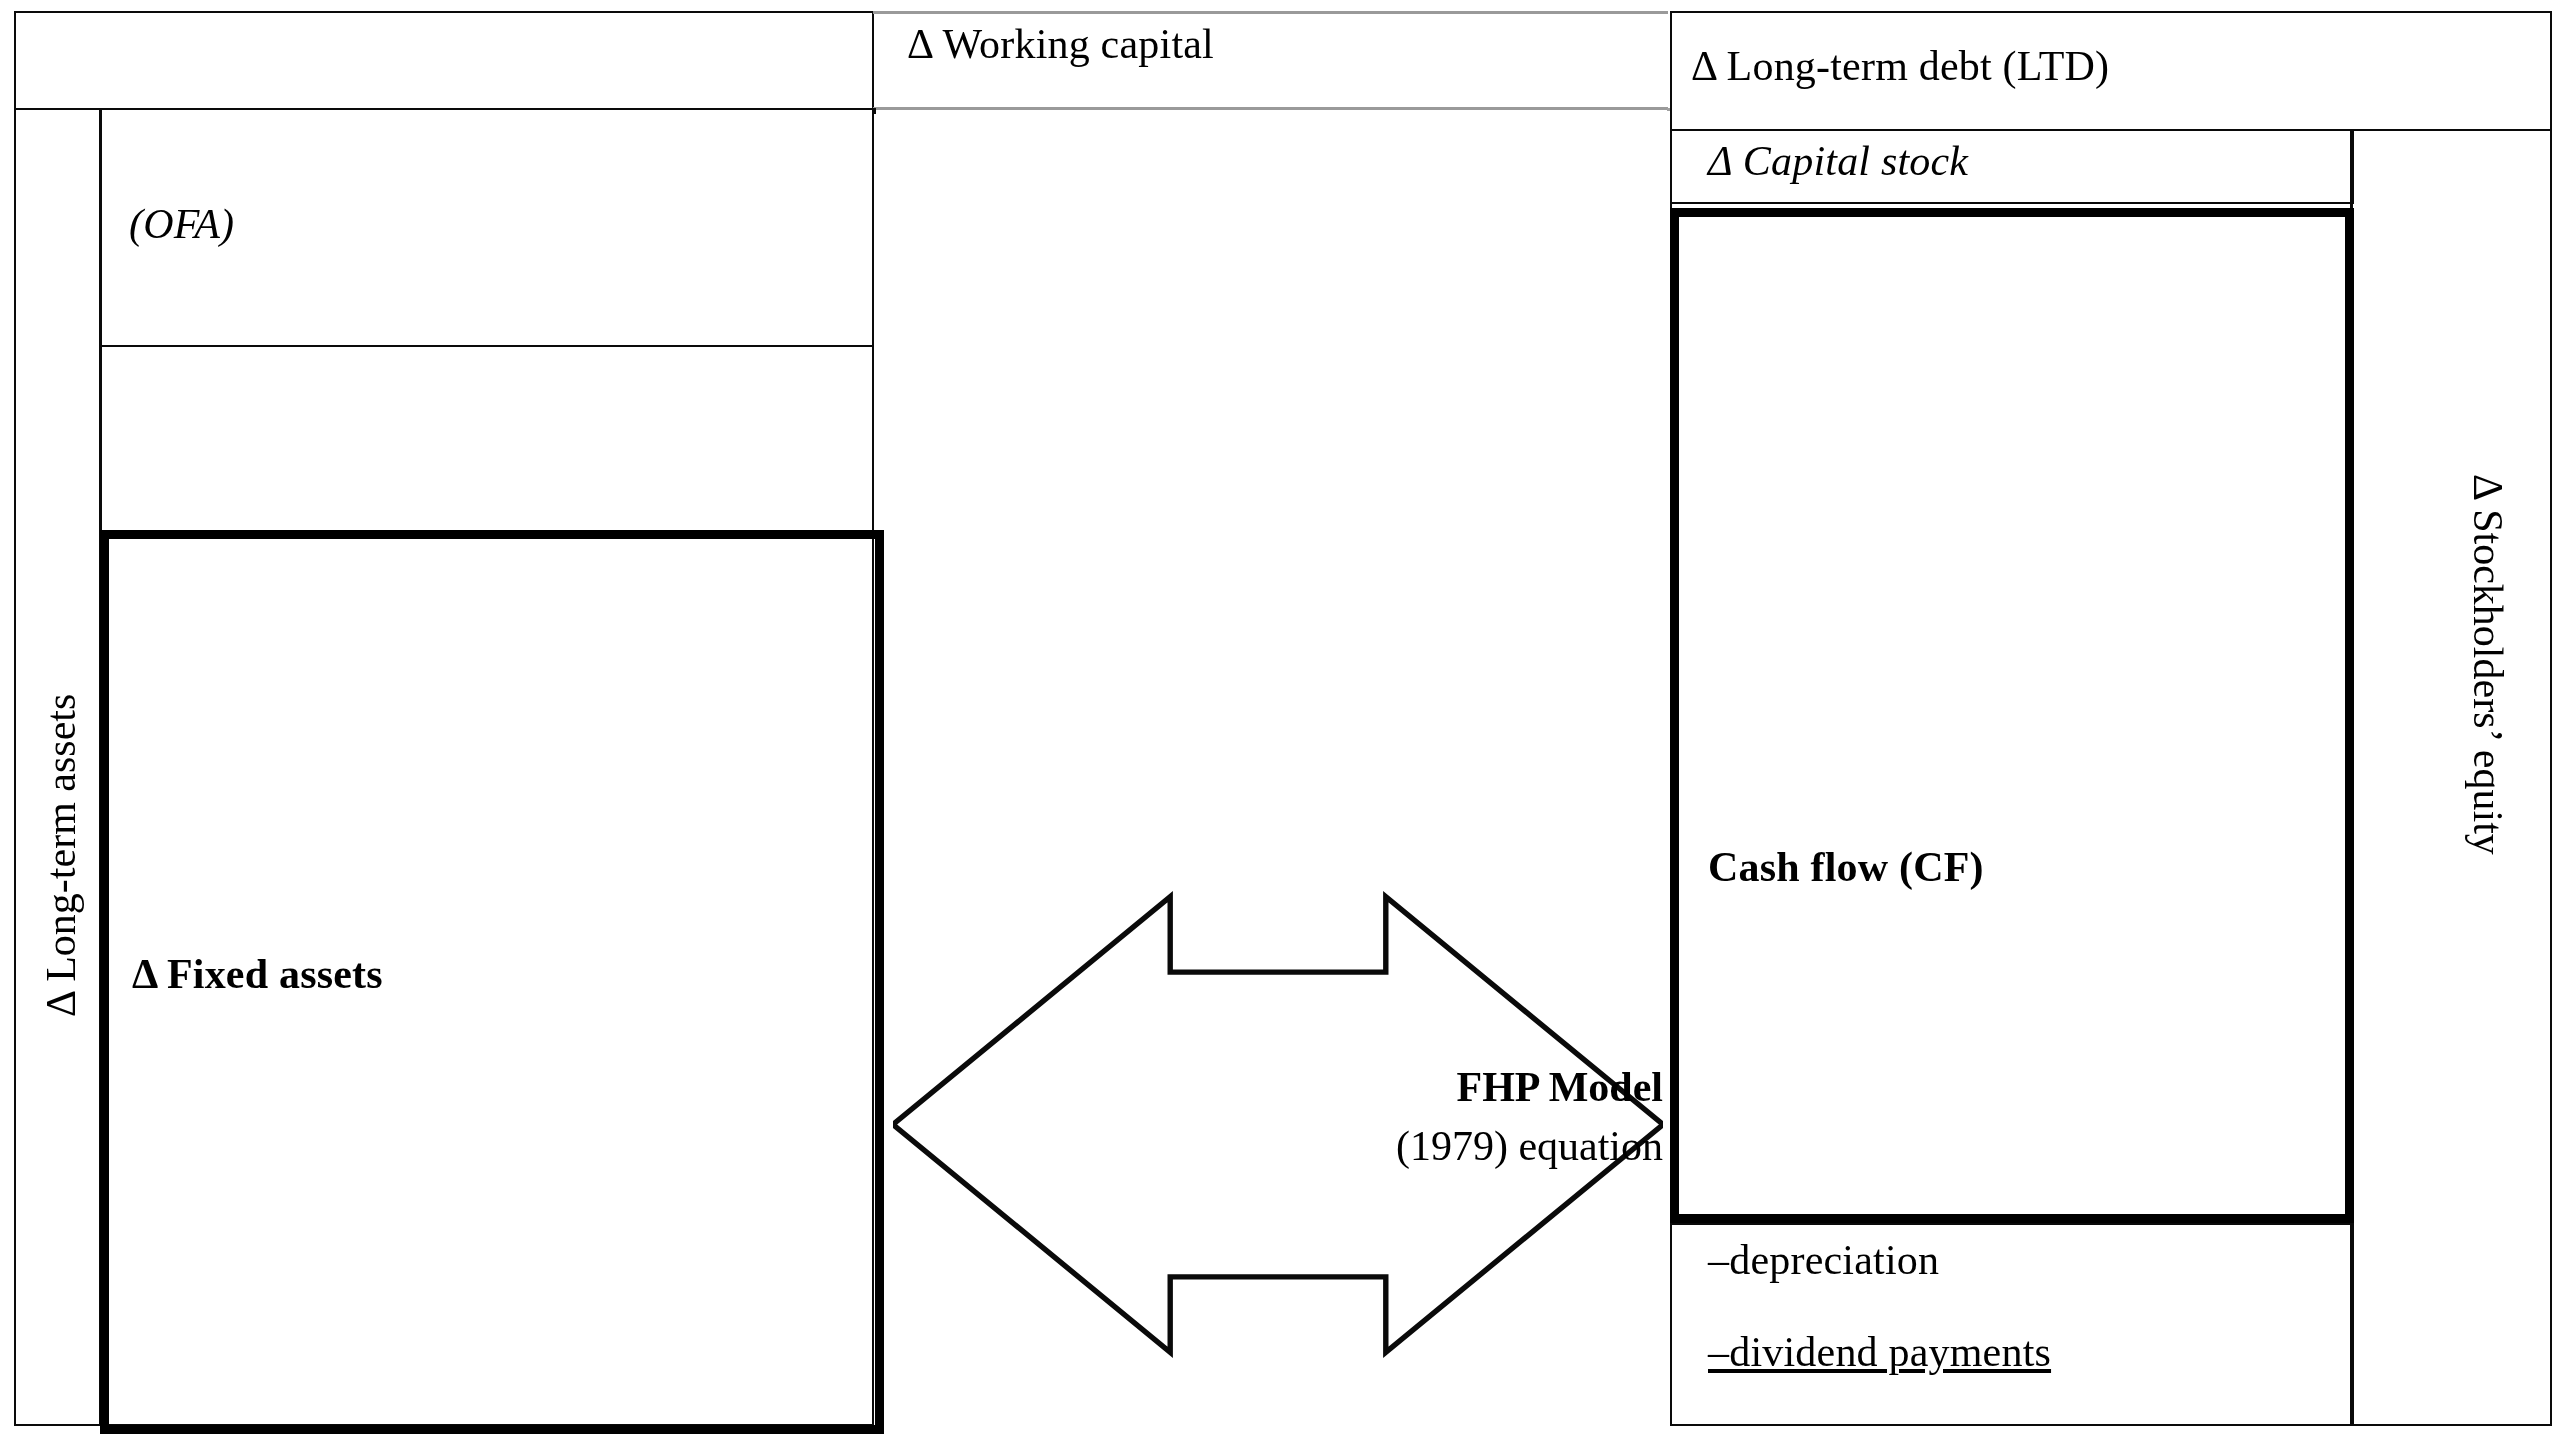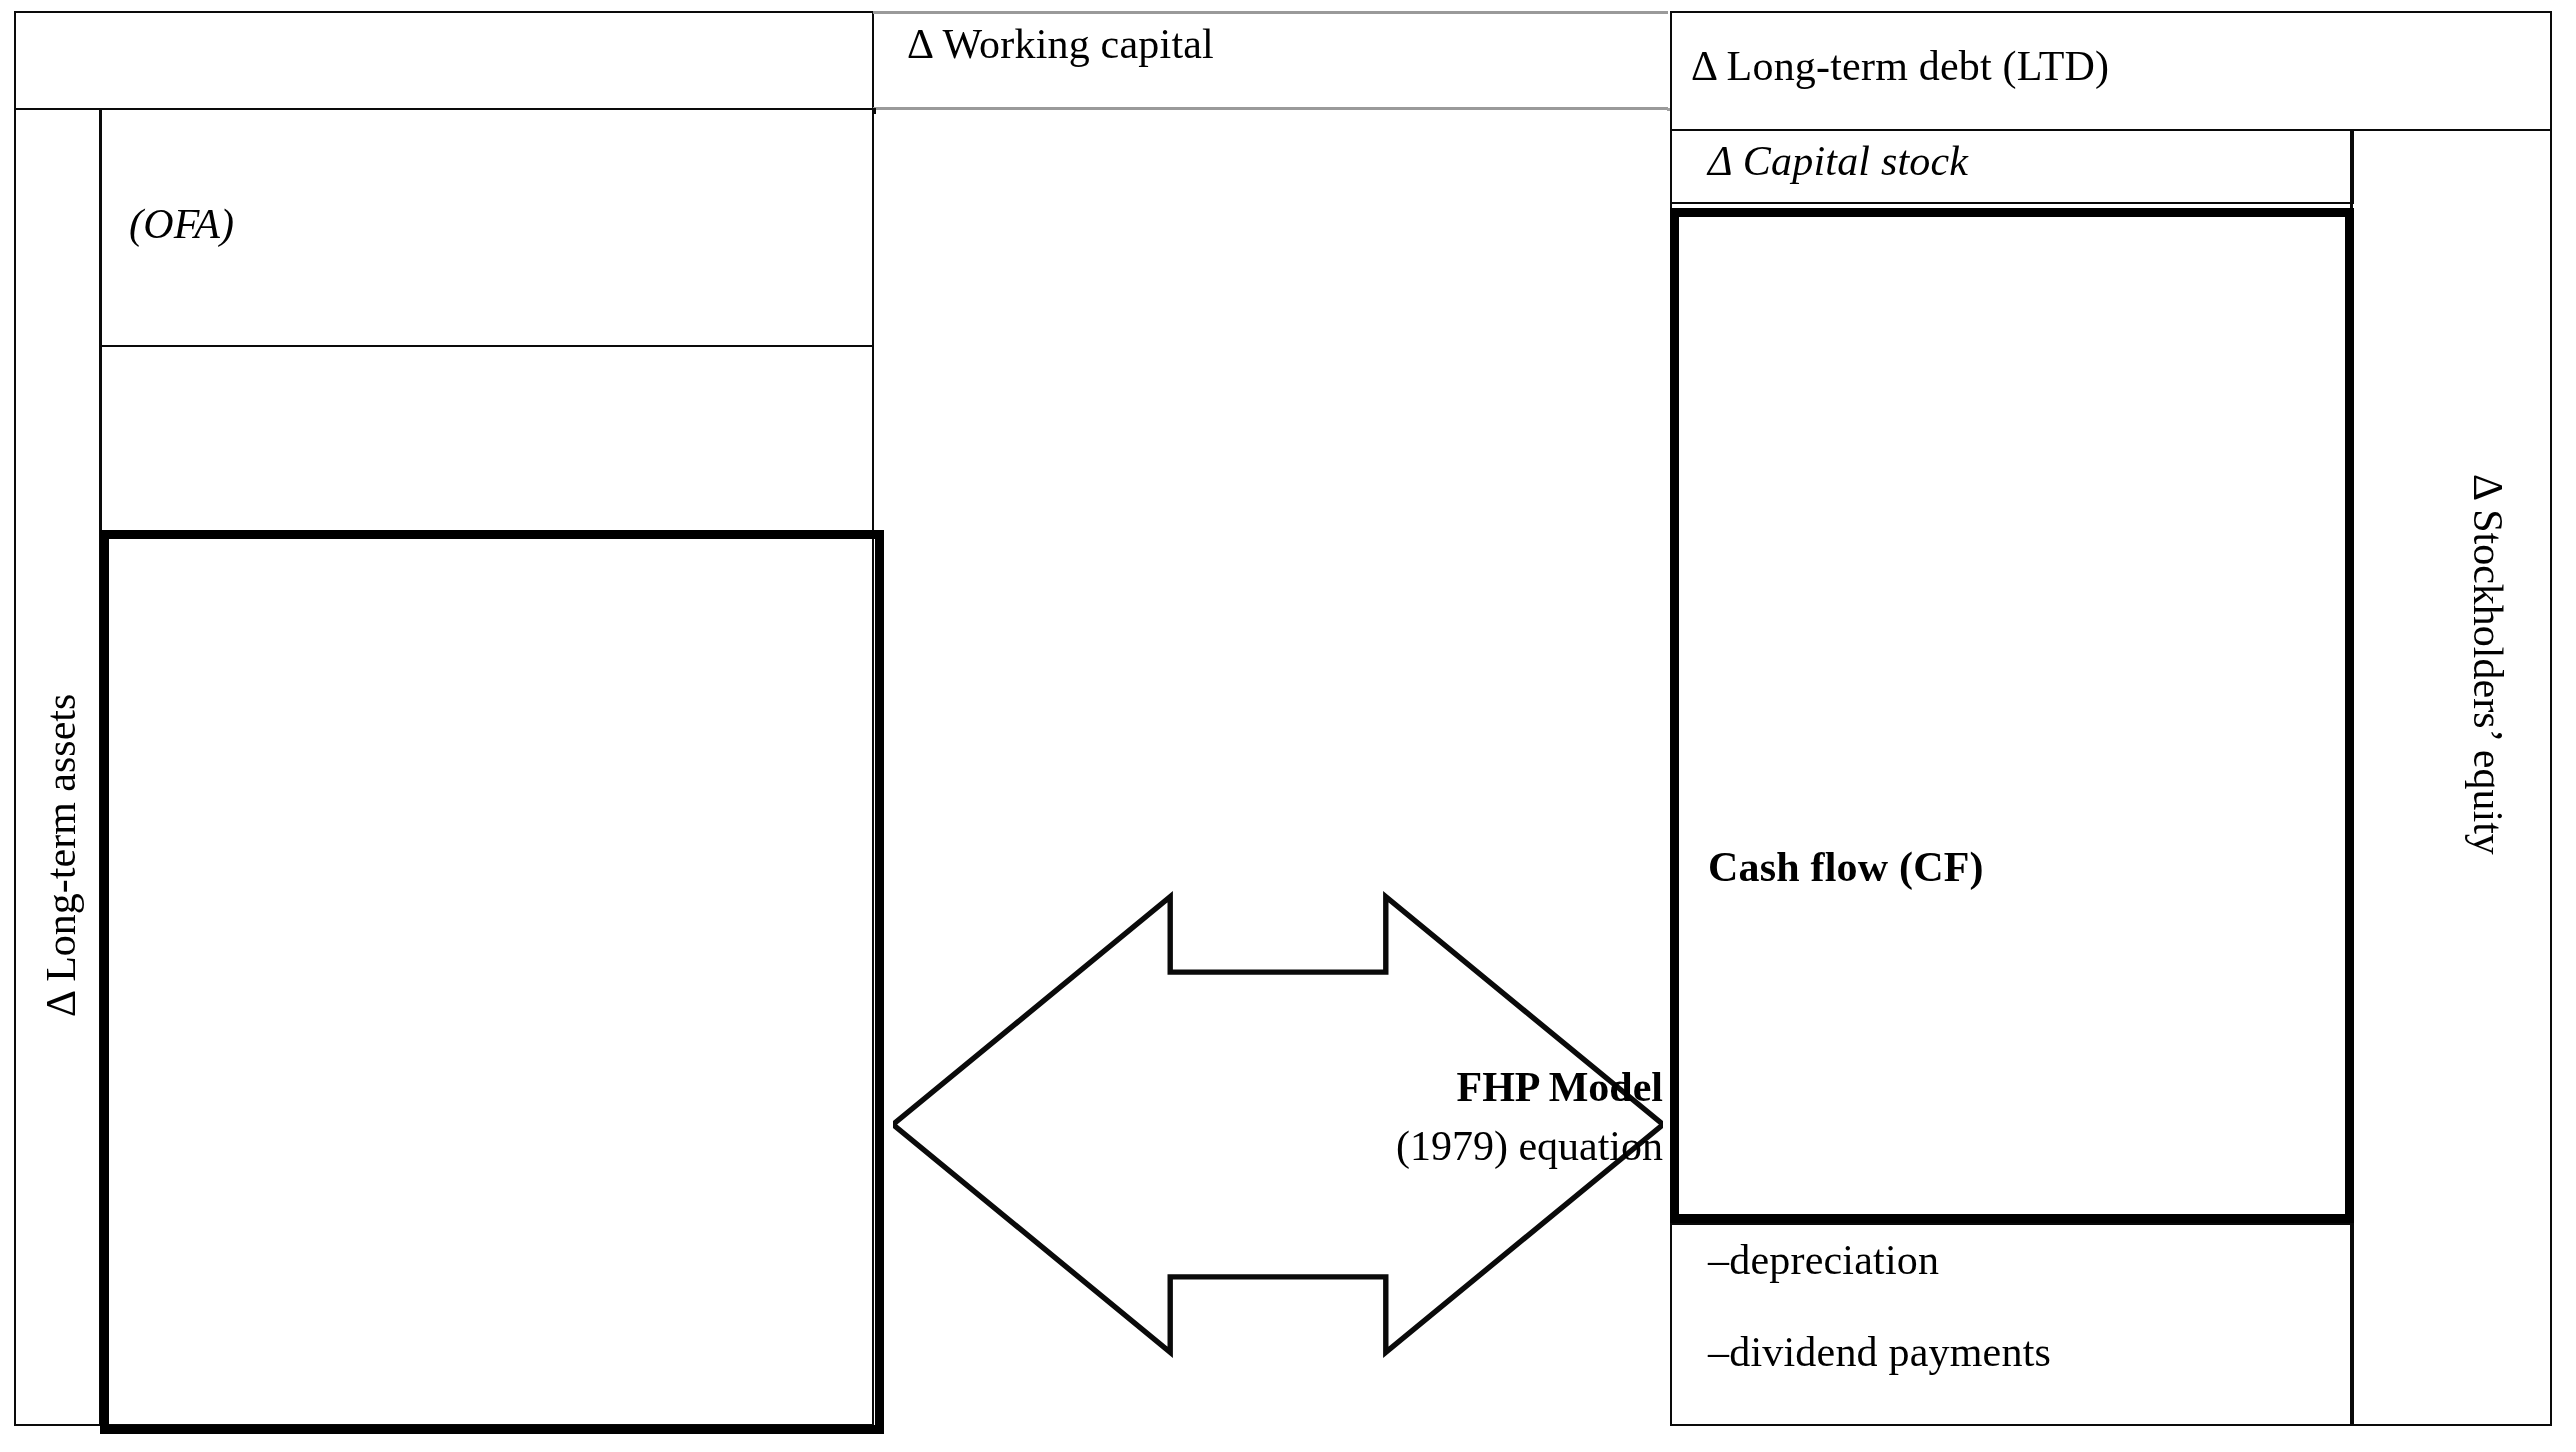--- a/index.html
+++ b/index.html
@@ -97,20 +97,21 @@
   <div class="vrule" style="left:99px; top:108px; width:3.1px; height:1318px;"></div>
 
   <div class="rot-ccw" style="left:37px; top:1017px;">Δ Long-term assets</div>
 
   <div class="box thin" style="left:99px; top:108px; width:775px; height:239px;"></div>
 
   <div class="label" style="left:129px; top:195px; width:597px;font-style:italic;">(OFA)</div>
 
   <div class="box bold" style="left:100px; top:530px; width:784px; height:904px;"></div>
 
+  <div class="label label-b" style="left:132px; top:945px; width:693px;">Δ Fixed assets</div>
 
   <div class="box" style="left:873px; top:10.8px; width:795px; height:99px;
               border-top:3.1px solid #9a9a9a; border-bottom:3.1px solid #9a9a9a;
               border-left:0; border-right:0;"></div>
 
   <div class="label" style="left:907px; top:15.4px; width:739px;">Δ Working capital</div>
 
   <div class="vrule" style="left:873px; top:108px; width:3.1px; height:6.2px;"></div>
 
   <div class="hrule-grey" style="left:1667px; top:108px; width:3.9px; height:3.1px;"></div>
@@ -139,16 +140,16 @@
 
   <div class="label" style="left:1708px; top:132px; width:616px;font-style:italic;">Δ Capital stock</div>
 
   <div class="box bold" style="left: 1670px; top: 208px; width: 684px; height: 1015px;"></div>
 
   <div class="label label-b" style="left:1708px; top:838px; width:616px;">Cash flow (CF)</div>
 
   <div class="box thin" style="left:1670px; top:1223px; width:684px; height:203px;"></div>
 
   <div class="label" style="left:1708px; top:1231px; width:616px;">–depreciation</div>
-  <div class="label" style="left:1708px; top:1323px; width:616px;">–dividend payments</div>
+  <div class="label" style="left:1708px; top:1323px; width:616px;text-decoration:underline;">–dividend payments</div>
 
 </div>
 
 
 </body></html>

